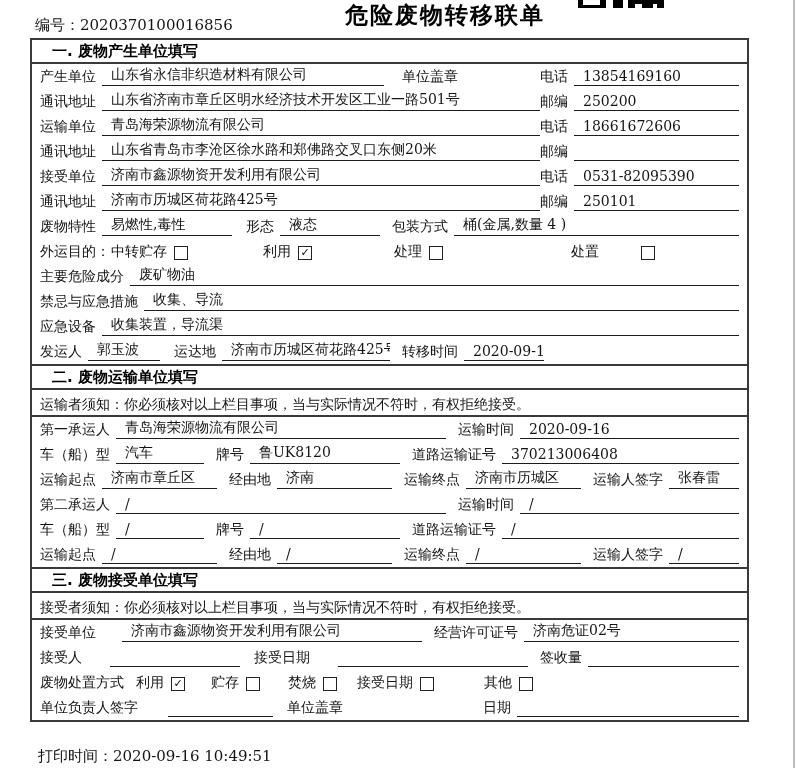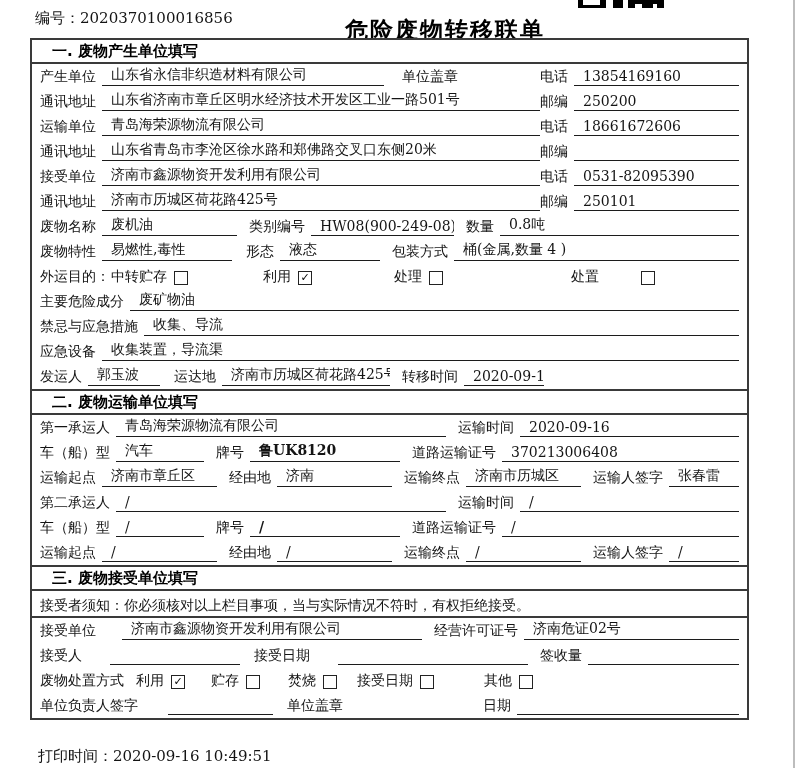--- a/index.html
+++ b/index.html
@@ -5,23 +5,23 @@
   html,body{margin:0;padding:0;}
   body{
     width:796px;height:768px;background:#ffffff;
     font-family:"DejaVu Serif","Liberation Serif",serif;
     color:#141414;
   }
   .page{position:relative;width:796px;height:768px;overflow:hidden;background:#fff;}
   .right-edge{position:absolute;right:1px;top:0;width:2px;height:768px;background:#bdbdbd;}
 
   
-  .doc-no{position:absolute;left:35px;top:9px;font-size:15px;white-space:nowrap;}
+  .doc-no{position:absolute;left:35px;top:16px;font-size:15px;white-space:nowrap;}
   .doc-title{
-    position:absolute;left:94px;right:0;top:15px;margin:0;text-align:center;
+    position:absolute;left:94px;right:0;top:0;margin:0;text-align:center;
     font-family:"DejaVu Sans","Liberation Sans",sans-serif;
     font-size:23px;font-weight:bold;letter-spacing:2px;color:#000;
   }
   .qr{position:absolute;left:578px;top:0;width:88px;height:8px;}
   .qr div{position:absolute;background:#000;}
   .qr .q1{left:0;top:0;width:5px;height:8px;}
   .qr .q2{left:0;top:5px;width:28px;height:3px;}
   .qr .q3{left:22px;top:0;width:6px;height:8px;}
   .qr .q4{left:35px;top:0;width:10px;height:8px;}
   .qr .q5{left:50px;top:0;width:36px;height:4px;}
@@ -63,21 +63,21 @@
     position:relative;top:1px;flex:0 0 auto;
   }
   
   .ml12{margin-left:12px;} .ml14{margin-left:14px;} .ml16{margin-left:1px;}
   .ml18{margin-left:18px;} .ml20{margin-left:20px;} .ml26{margin-left:26px;}
   .ml28{margin-left:28px;} .ml30{margin-left:30px;}
   .ml50{margin-left:50px;} .ml75{margin-left:75px;} .ml82{margin-left:82px;}
   .ml128{margin-left:128px;gap:35px;} .ml140{margin-left:140px;}
   .w72{width:72px;} .w80{width:80px;} .w88{width:88px;} .w100{width:100px;}
   .w105{width:105px;} .w115{width:115px;} .w130{width:130px;} .w135{width:135px;}
-  .w143{width:143px;} .w150{width:150px;font-weight:bold;} .w168{width:168px;} .w190{width:190px;}
+  .w143{width:143px;} .w150{width:150px;} .w168{width:168px;} .w190{width:190px;}
   .w282{width:282px;} .w300{width:300px;} .w330{width:330px;}
 
   .print-time{position:absolute;left:38px;top:747px;font-size:15px;white-space:nowrap;}
 </style>
 </head>
 <body>
 
 <div class="page">
 
   <div class="doc-no"><span>编号：</span><span>2020370100016856</span></div>
@@ -157,28 +157,20 @@
       <div class="left">
         <span class="lbl">通讯地址</span>
         <span class="val fill">济南市历城区荷花路425号</span>
       </div>
       <div class="right">
         <span class="lbl">邮编</span>
         <span class="val fill">250101</span>
       </div>
     </div>
 
-    <div class="row">
-      <span class="lbl">废物名称</span>
-      <span class="val w135">废机油</span>
-      <span class="lbl ml12">类别编号</span>
-      <span class="val w143">HW08(900-249-08)</span>
-      <span class="lbl ml12">数量</span>
-      <span class="val fill">0.8吨</span>
-    </div>
 
     <div class="row">
       <span class="lbl">废物特性</span>
       <span class="val w130">易燃性,毒性</span>
       <span class="lbl ml14">形态</span>
       <span class="val w100">液态</span>
       <span class="lbl ml12">包装方式</span>
       <span class="val fill">桶(金属,数量 4 )</span>
     </div>
 
@@ -221,20 +213,23 @@
       <span class="lbl">发运人</span>
       <span class="val w72">郭玉波</span>
       <span class="lbl ml14">运达地</span>
       <span class="val w168">济南市历城区荷花路425号</span>
       <span class="lbl ml12">转移时间</span>
       <span class="val w80">2020-09-16</span>
     </div>
 
     <div class="sec-hdr mid">二. 废物运输单位填写</div>
 
+    <div class="row notice">
+      <span class="lbl">运输者须知：你必须核对以上栏目事项，当与实际情况不符时，有权拒绝接受。</span>
+    </div>
 
     <div class="row">
       <span class="lbl">第一承运人</span>
       <span class="val w330">青岛海荣源物流有限公司</span>
       <span class="lbl ml12">运输时间</span>
       <span class="val fill">2020-09-16</span>
     </div>
 
     <div class="row">
       <span class="lbl">车（船）型</span>

